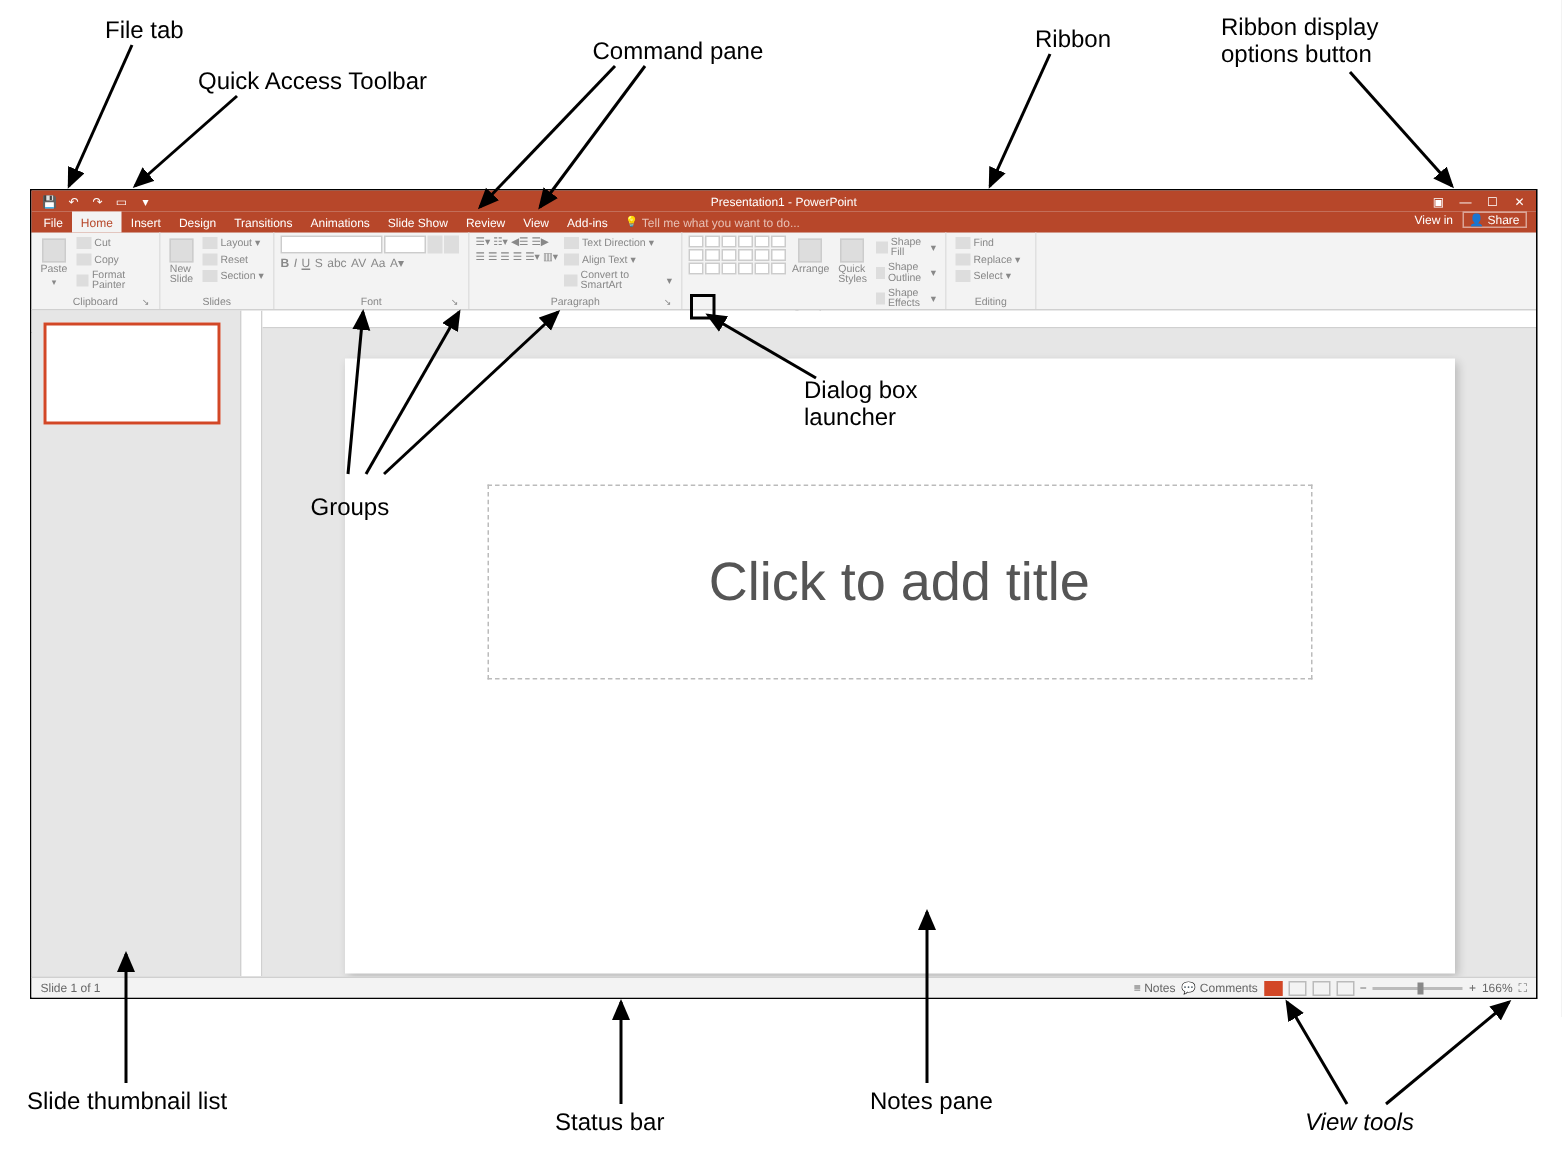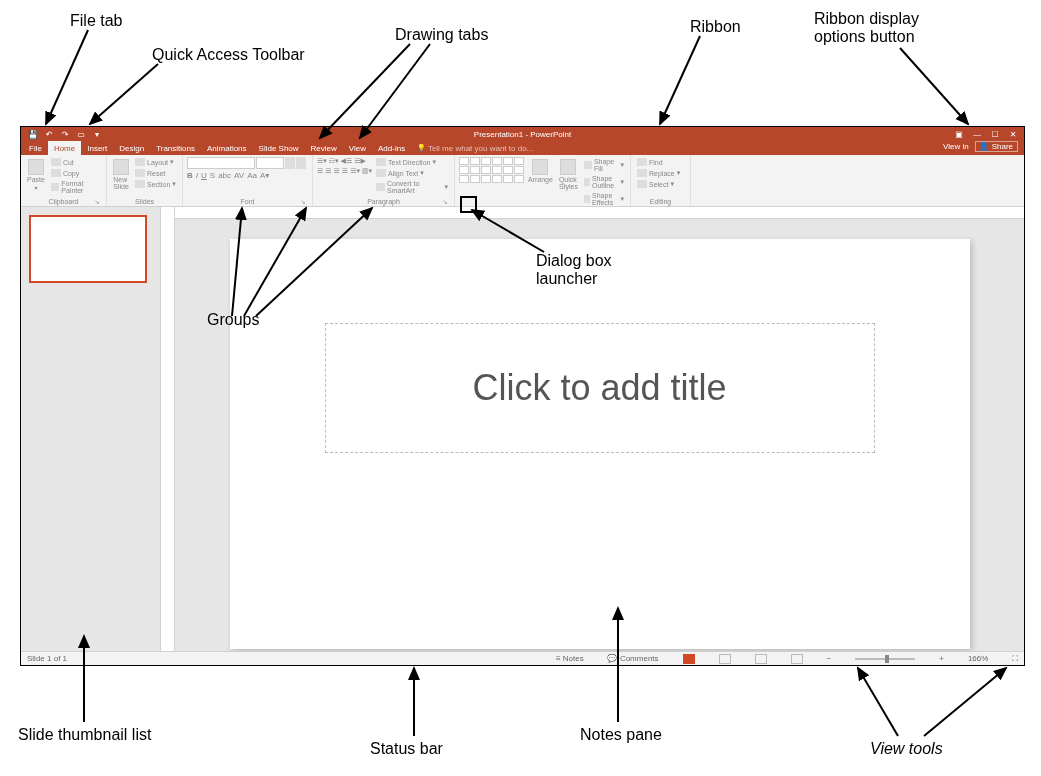--- a/index.html
+++ b/index.html
@@ -36,39 +36,39 @@
 .thumb-pane { width: 140px; background: #e6e6e6; border-right: 1px solid #d0d0d0; padding: 8px; }
 .thumb { width: 118px; height: 68px; background: #fff; border: 2px solid #d24726; position: relative; }
 .thumb-num { position: absolute; left: -12px; top: 0; font-size: 8px; color: #666; }
 .ruler-v { width: 14px; background: #fff; border-right: 1px solid #d0d0d0; }
 .slide-area { flex: 1; background: #e6e6e6; position: relative; display: flex; align-items: flex-start; justify-content: center; padding-top: 20px; }
 .slide { width: 740px; height: 410px; background: #fff; box-shadow: 2px 2px 6px rgba(0,0,0,0.2); position: relative; }
 .title-ph { position: absolute; left: 95px; top: 84px; width: 550px; height: 130px; border: 1px dashed #bbb; display: flex; align-items: center; justify-content: center; font-size: 36px; color: #555; cursor: text; }
 .subtitle-ph { position: absolute; left: 95px; top: 228px; width: 550px; height: 100px; border: 1px dashed #bbb; display: flex; align-items: flex-start; justify-content: center; padding-top: 10px; font-size: 15px; color: #777; cursor: text; }
 .statusbar { height: 14px; background: #f3f3f3; border-top: 1px solid #d0d0d0; display: flex; align-items: center; font-size: 8px; color: #666; padding: 0 6px; }
 .status-left { flex: 0 0 auto; }
-.status-right { margin-left: auto; display: flex; align-items: center; gap: 24px; }
+.status-right { margin-left: auto; display: flex; align-items: center; gap: 4px; }
 .view-btn { width: 12px; height: 10px; border: 1px solid #bbb; cursor: pointer; }
 .view-btn.active { background: #d24726; border-color: #d24726; }
 .zoom-slider { width: 60px; height: 2px; background: #bbb; position: relative; }
 .zoom-thumb { position: absolute; left: 50%; top: -3px; width: 4px; height: 8px; background: #888; }
 svg.annot-line { position: absolute; z-index: 98; overflow: visible; }
 </style>
 </head>
 <body>
 
 <div class="annotation" style="left:70px; top:12px;">File tab</div>
-<div class="annotation" style="left:132px; top:46px;margin-left:20px;">Quick Access Toolbar</div>
-<div class="annotation" style="left:395px; top:26px;">Drawing tabs</div>
+<div class="annotation" style="left:132px; top:46px;">Quick Access Toolbar</div>
+<div class="annotation" style="left:395px; top:26px;">Command pane</div>
 <div class="annotation" style="left:690px; top:18px;">Ribbon</div>
 <div class="annotation" style="left:814px; top:10px; white-space:pre;">Ribbon display
 options button</div>
 <div class="annotation" style="left:536px; top:252px; white-space:pre;">Dialog box
 launcher</div>
-<div class="annotation" style="left:207px; top:311px;">Groups</div>
+<div class="annotation" style="left:207px; top:330px;">Groups</div>
 <div class="annotation" style="left:18px; top:726px;">Slide thumbnail list</div>
 <div class="annotation" style="left:370px; top:740px;">Status bar</div>
 <div class="annotation" style="left:580px; top:726px;">Notes pane</div>
 <div class="annotation" style="left:870px; top:740px;font-style:italic;">View tools</div>
 
 <svg class="annot-line" style="left:0;top:0;" width="1041" height="776">
 <defs>
       <marker id="ah" markerWidth="8" markerHeight="8" refX="6" refY="3" orient="auto">
         <path d="M0,0 L7,3 L0,6 Z" fill="#000"></path>
       </marker>

